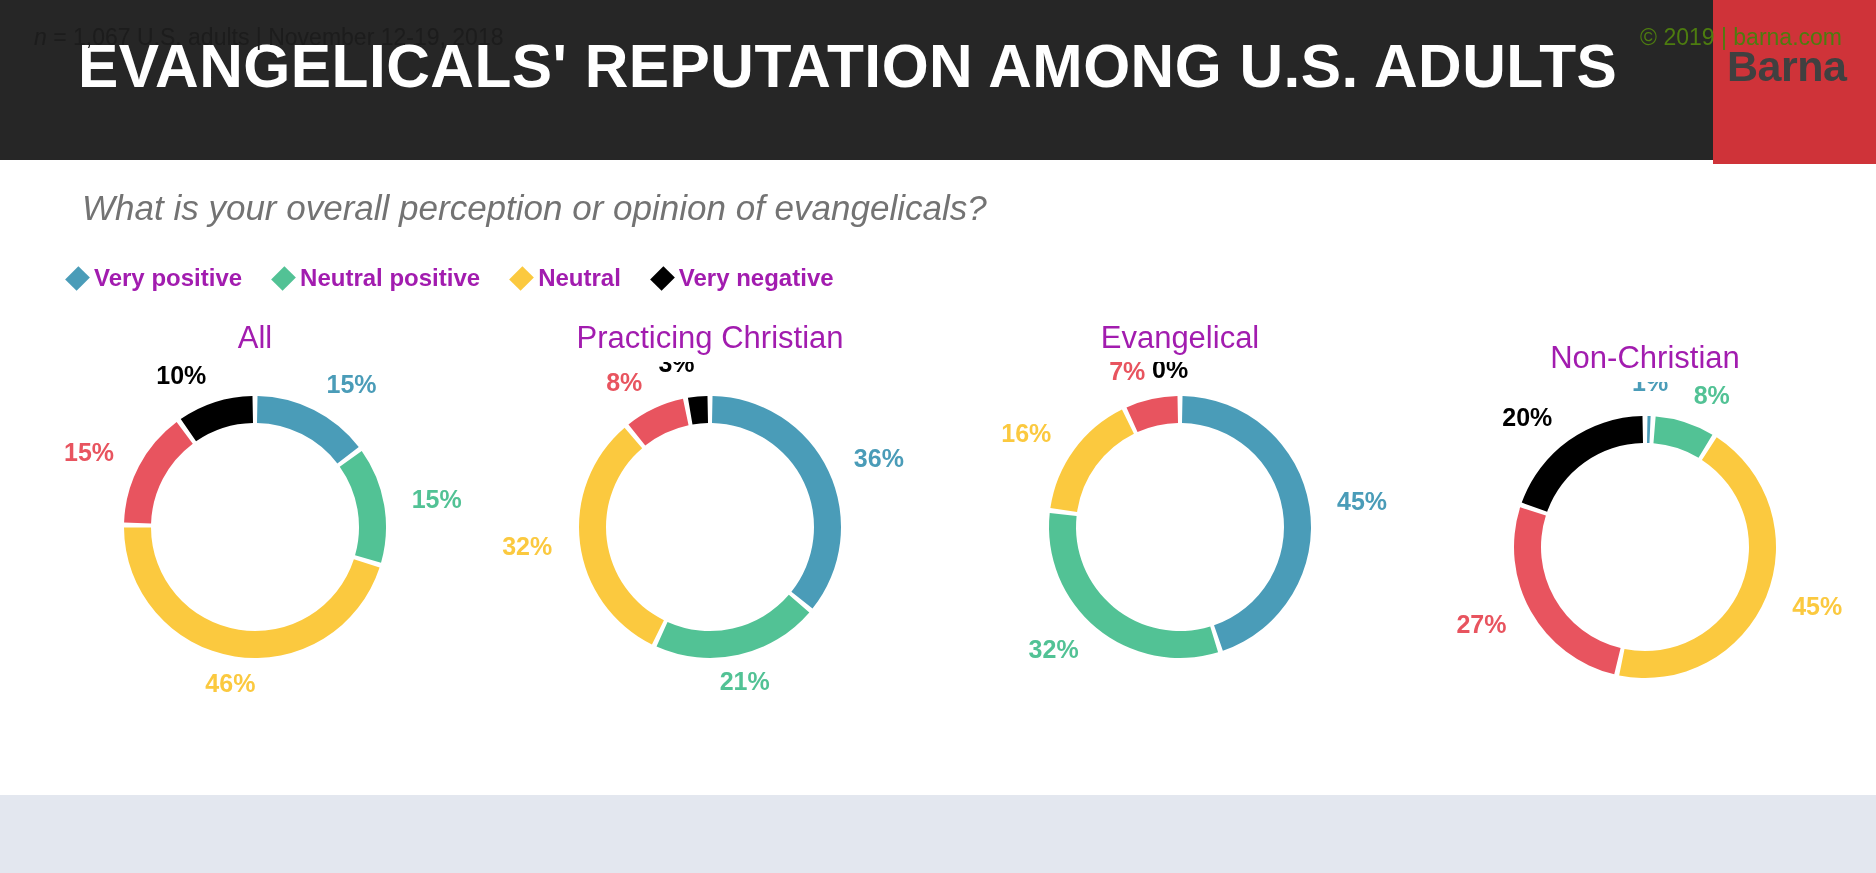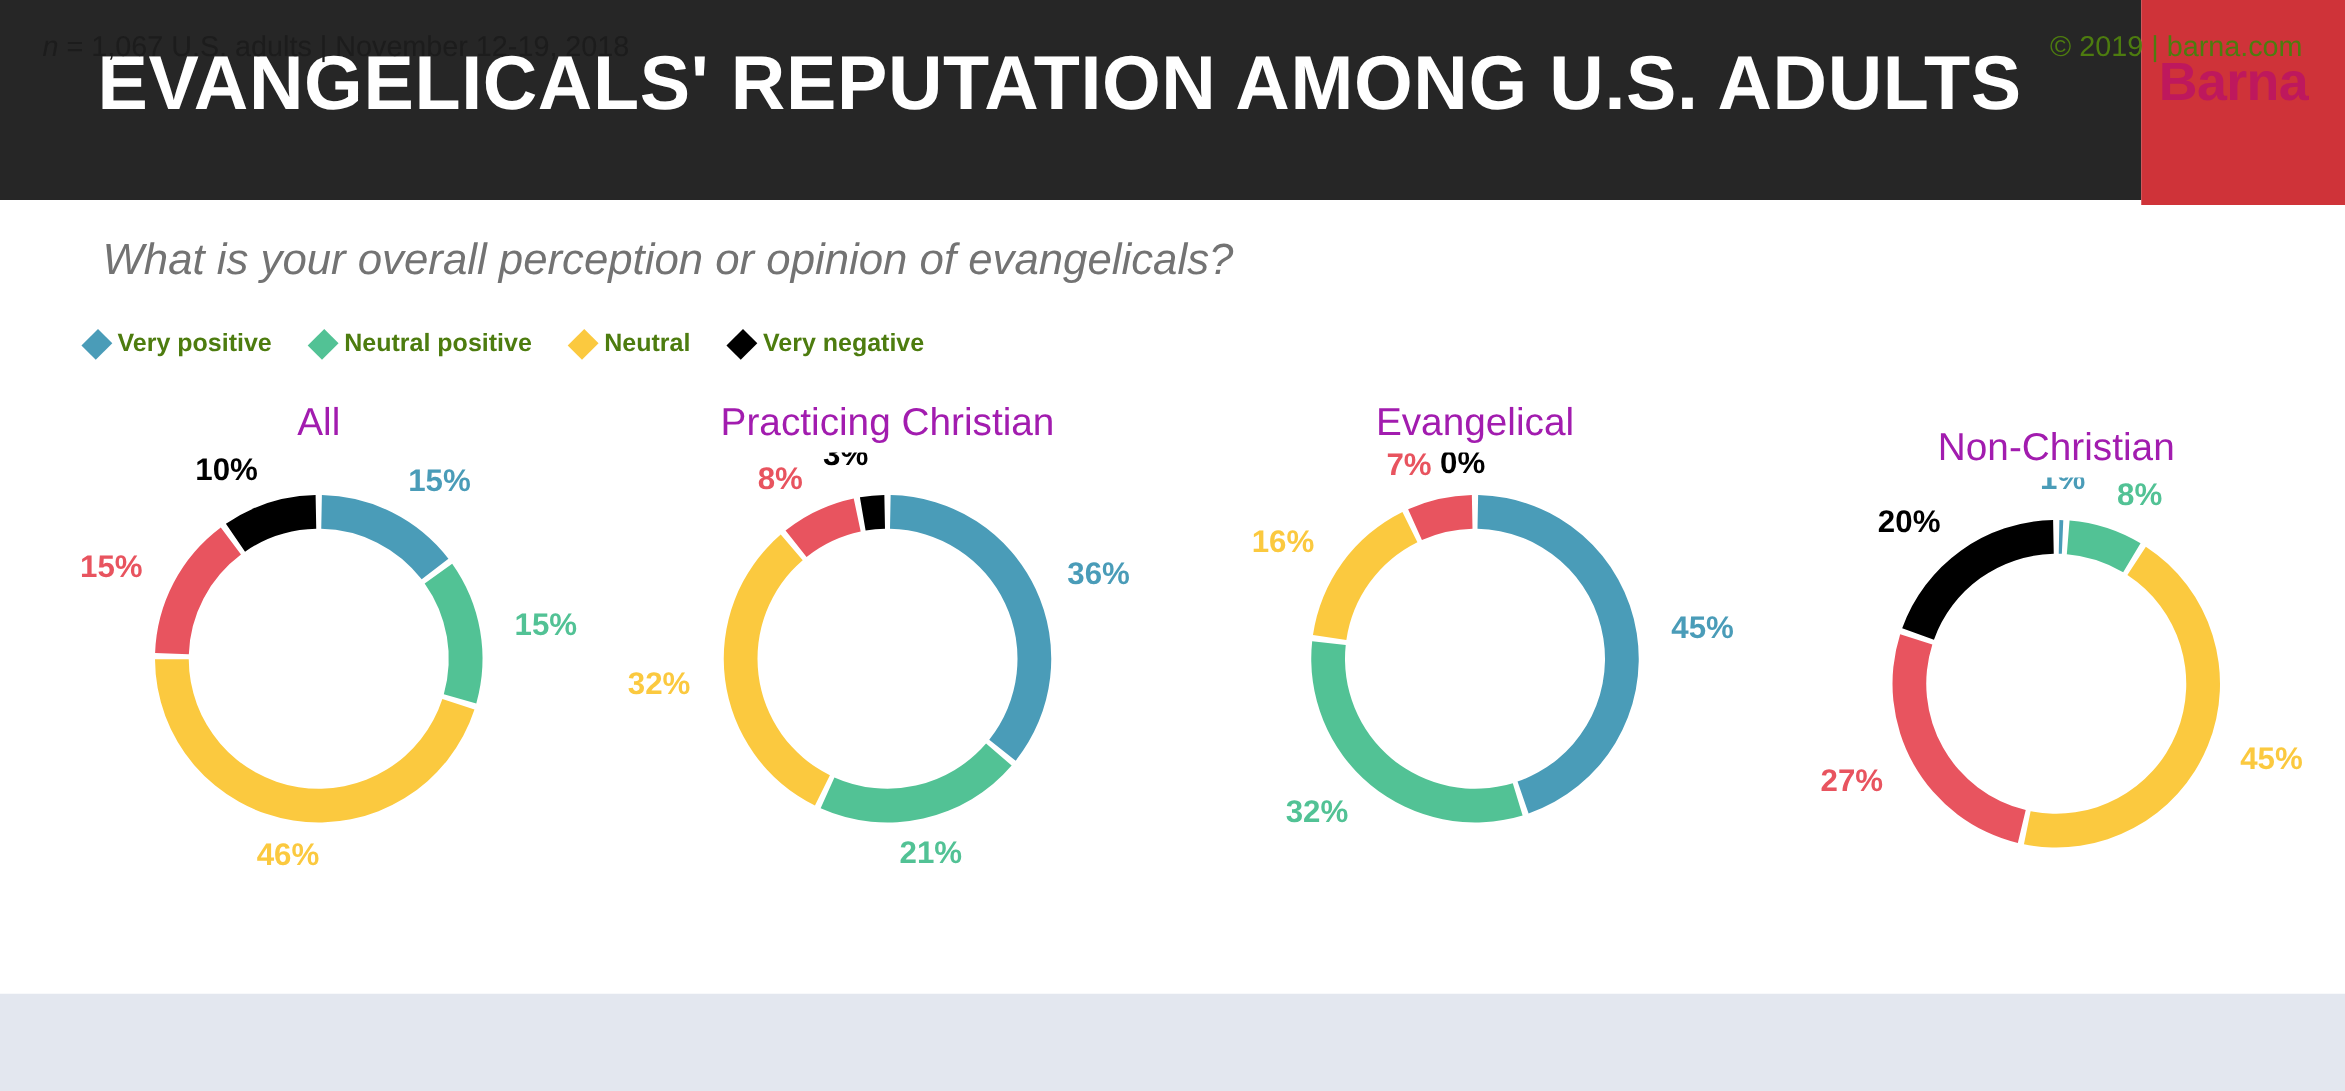--- a/index.html
+++ b/index.html
@@ -45,21 +45,21 @@
     width: 163px;
     height: 164px;
     background: #cf3339;
   }
   #brand-label {
     position: absolute;
     left: 1727px;
     top: 42px;
     font-size: 43px;
     font-weight: bold;
-    color: #be185d;
+    color: #404040;
     letter-spacing: -0.5px;
   }
 
   
   #question {
     position: absolute;
     left: 82px;
     top: 188px;
     font-size: 35px;
     font-style: italic;
@@ -80,23 +80,23 @@
     display: flex;
     align-items: center;
     gap: 9px;
   }
   .legend-diamond {
     width: 15px;
     height: 15px;
     transform: rotate(45deg) scale(1.08, 1.25);
   }
   .legend-label {
-    font-size: 20px;
-    font-weight: bold;
-    color: #4d7c0f;
+    font-size: 24px;
+    font-weight: bold;
+    color: #a21caf;
     white-space: nowrap;
   }
 
   
   #charts {
     position: absolute;
     left: 0;
     top: 320px;
     width: 1876px;
     height: 420px;

